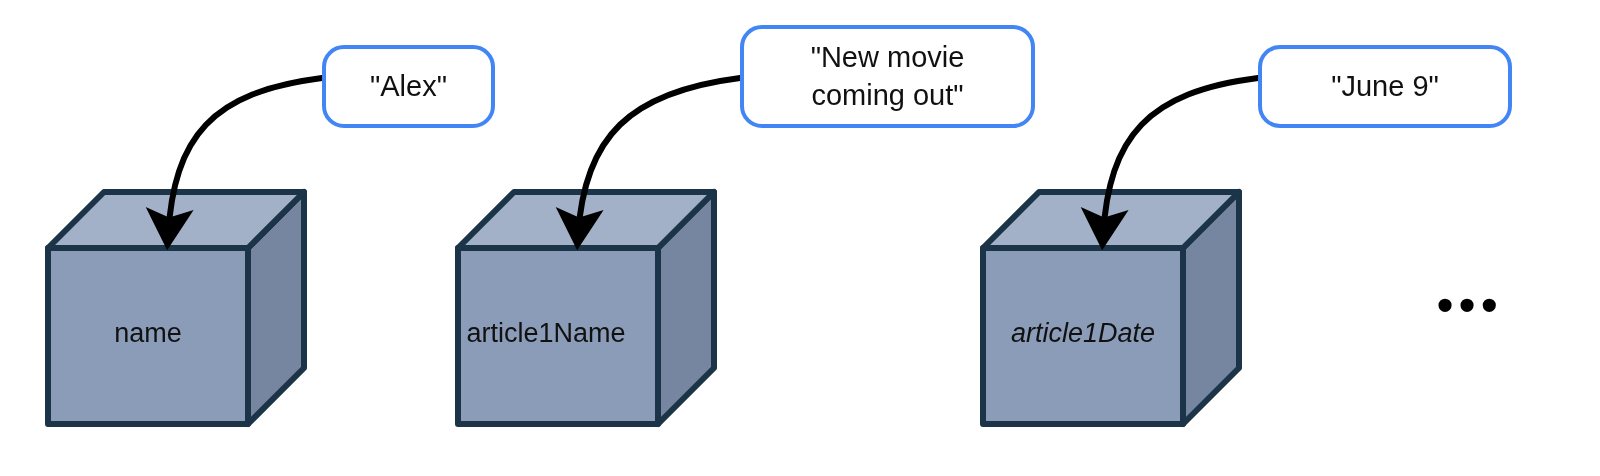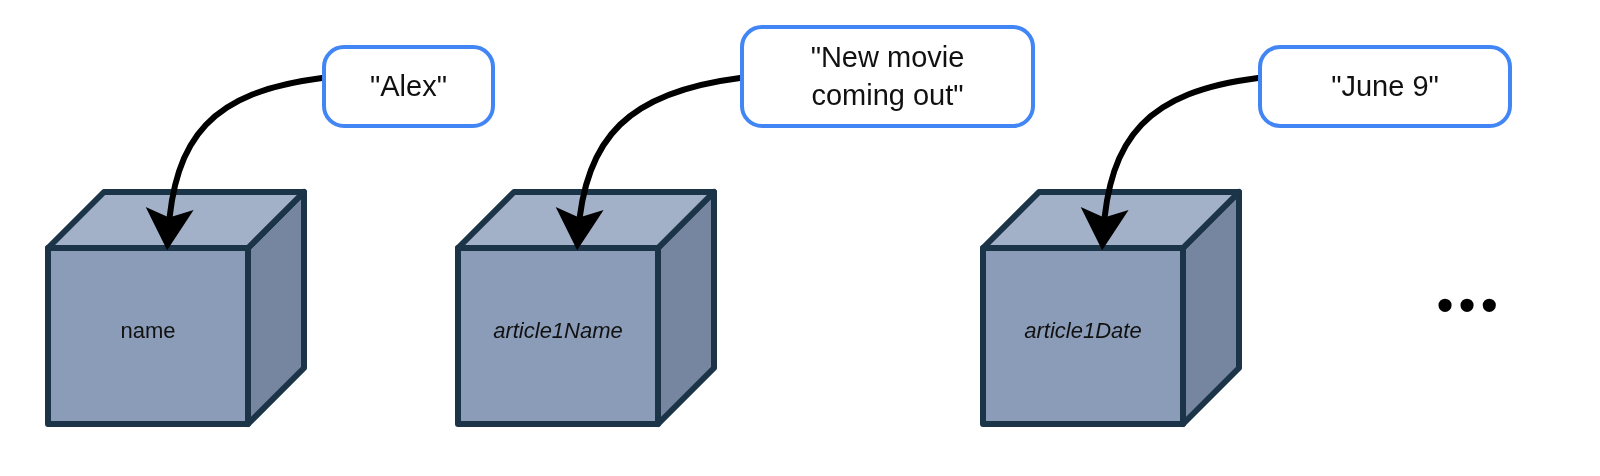--- a/index.html
+++ b/index.html
@@ -22,21 +22,21 @@
     left: 0;
     top: 0;
     width: 1600px;
     height: 476px;
     display: block;
   }
   .cube-label {
     position: absolute;
     text-align: center;
     color: #111111;
-    font-size: 22px;
+    font-size: 27px;
     font-family: "Liberation Sans", sans-serif;
     white-space: nowrap;
     pointer-events: none;
   }
   .bubble {
     position: absolute;
     box-sizing: border-box;
     background: #ffffff;
     border: 4px solid #4285f4;
     border-radius: 22px;
@@ -94,21 +94,21 @@
       </g>
     <g id="arrows-group">
         <path d="M 322 78 C 212 92, 174 136, 168 236" fill="none" stroke="#000000" stroke-width="6" stroke-linecap="round" marker-end="url(#arrowhead)"></path>
         <path d="M 740 78 C 630 92, 584 136, 578 236" fill="none" stroke="#000000" stroke-width="6" stroke-linecap="round" marker-end="url(#arrowhead)"></path>
         <path d="M 1258 78 C 1148 92, 1109 136, 1103 236" fill="none" stroke="#000000" stroke-width="6" stroke-linecap="round" marker-end="url(#arrowhead)"></path>
       </g>
   </svg>
 
   <div id="cube-labels">
       <div class="cube-label" style="left: 48px; top: 318px; width: 200px;">name</div>
-      <div class="cube-label" style="left: 458px; top: 318px; width: 200px; font-style: italic;">article1Name</div>
+      <div class="cube-label" style="left: 446px; top: 318px; width: 200px;">article1Name</div>
       <div class="cube-label" style="left: 983px; top: 318px; width: 200px; font-style: italic;">article1Date</div>
     </div>
   <div id="bubbles">
       <div class="bubble" style="left: 322px; top: 45px; width: 173px; height: 83px;">
         <span class="bubble-text">"Alex"</span>
       </div>
       <div class="bubble" style="left: 740px; top: 25px; width: 295px; height: 103px;">
         <span class="bubble-text">"New movie
 coming out"</span>
       </div>

